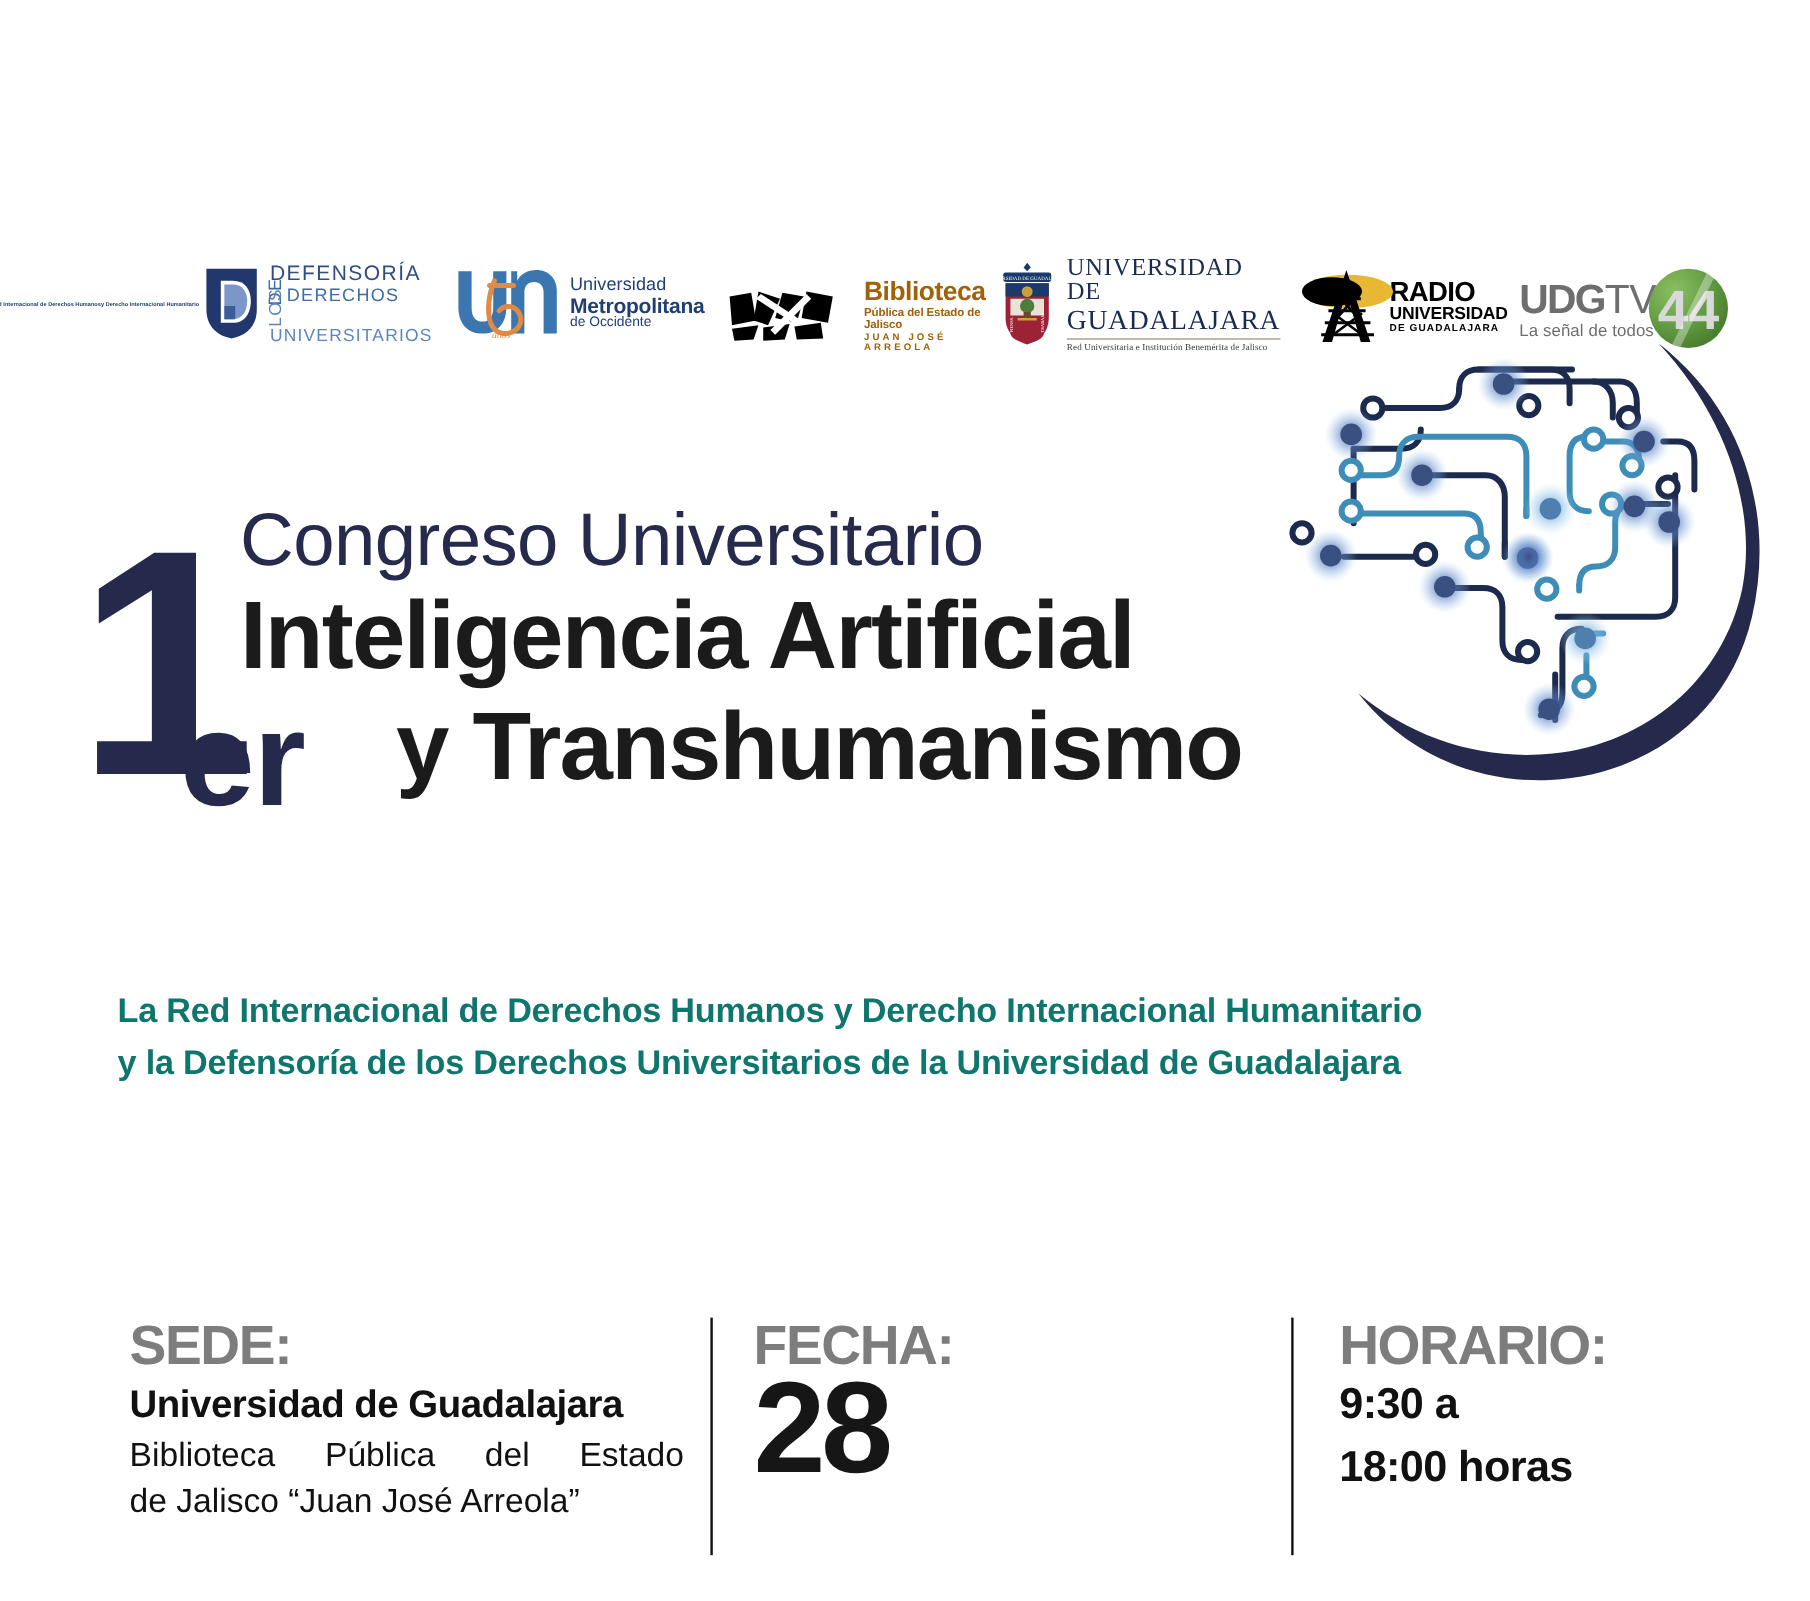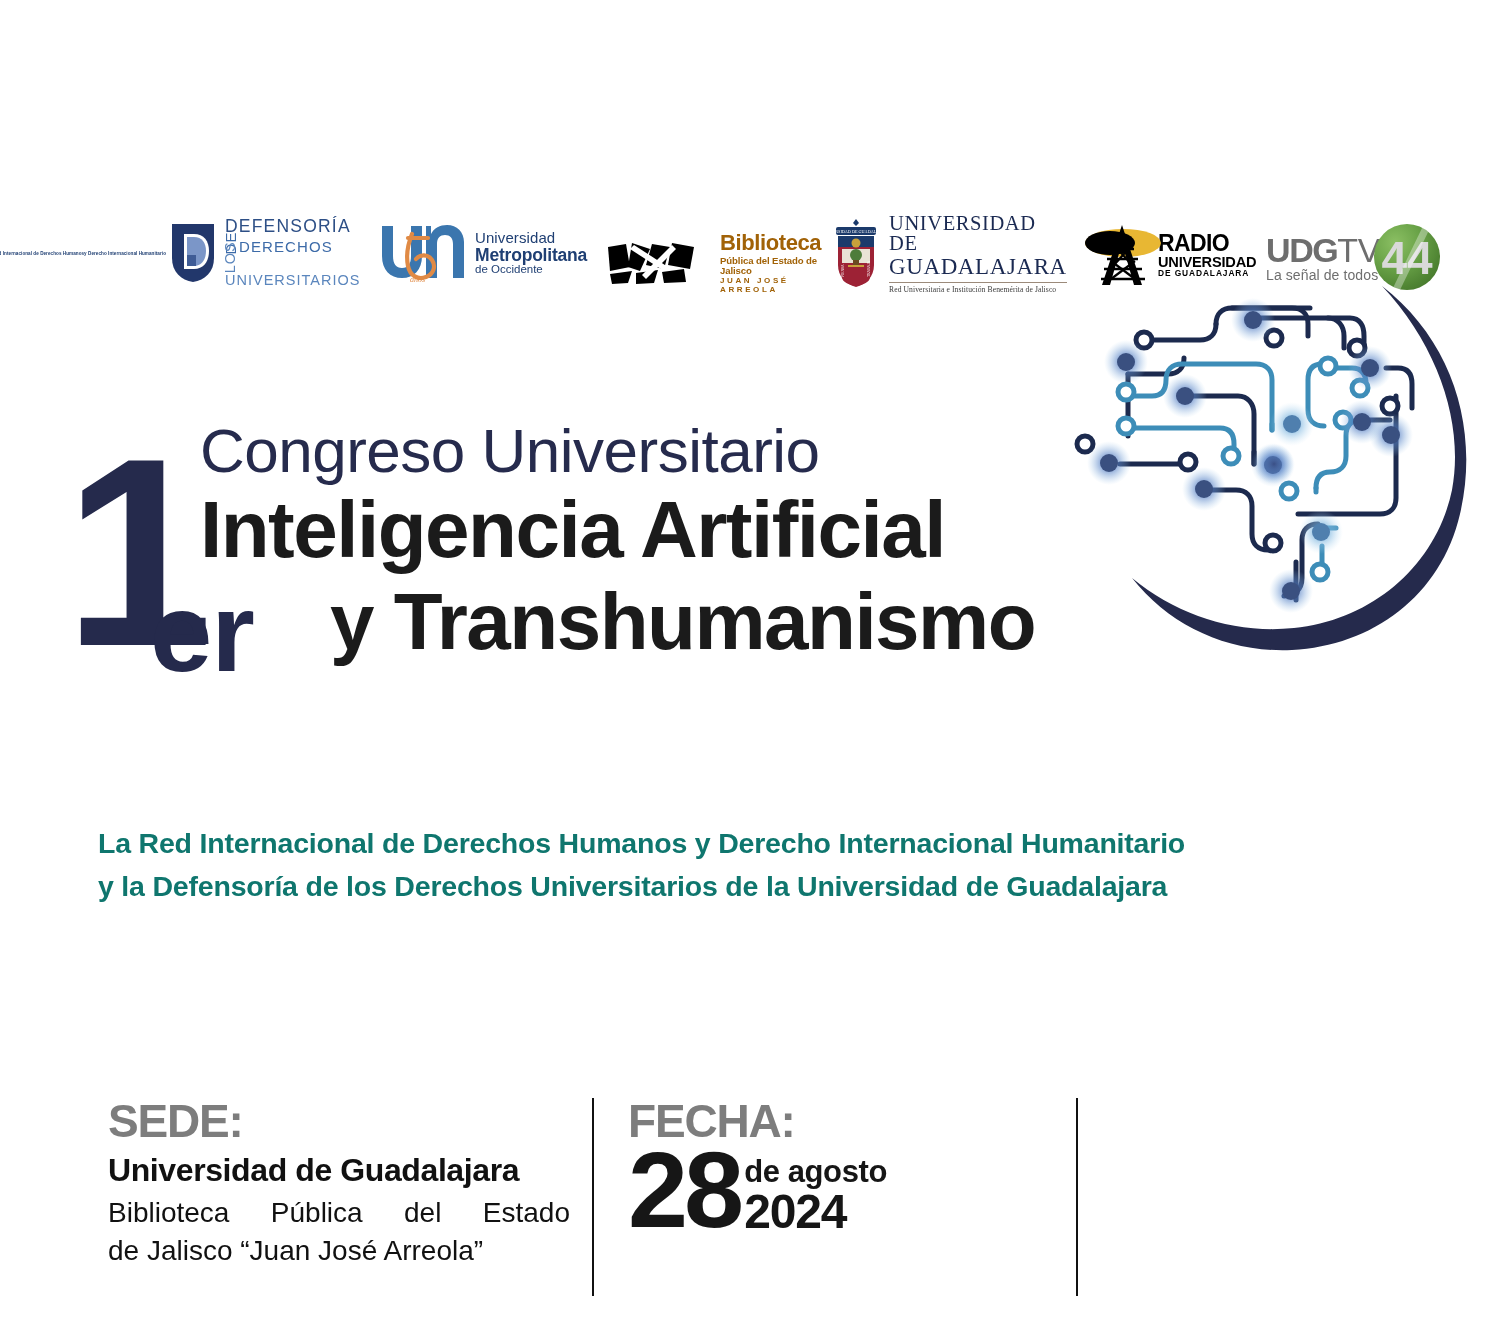--- a/index.html
+++ b/index.html
@@ -388,22 +388,23 @@
       <div class="sede-addr">
         <span class="just">Biblioteca Pública del Estado</span>
         <span>de Jalisco “Juan José Arreola”</span>
       </div>
     </div>
 
     <div class="col" id="col-fecha">
       <div class="kicker">FECHA:</div>
       <div class="fecha-row">
         <div class="fecha-day">28</div>
-        <div class="fecha-side">
-          <div class="fecha-mes">de agosto</div>
-          <div class="fecha-year">2024</div>
-        </div>
-      </div>
-    </div>
-
+      </div>
+    </div>
+
+    <div class="col" id="col-horario">
+      <div class="kicker">HORARIO:</div>
+      <div class="hor-line">9:30 a</div>
+      <div class="hor-line">18:00 horas</div>
+    </div>
   </div>
 
 </div>
 
 </body></html>

